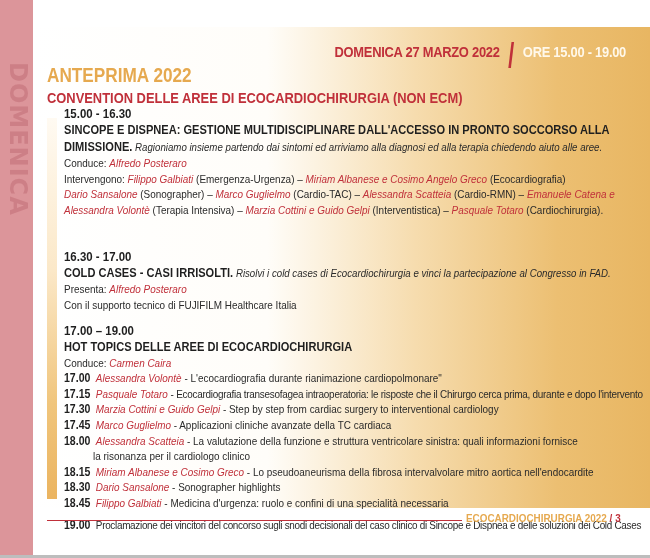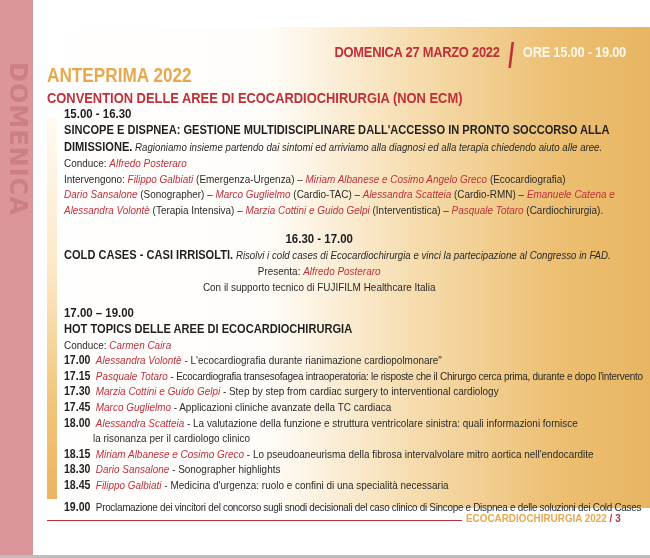--- a/index.html
+++ b/index.html
@@ -129,21 +129,21 @@
     <span class="sx">
       <span class="name">Alessandra Volontè</span>
       <span>(Terapia Intensiva) –</span>
       <span class="name">Marzia Cottini e Guido Gelpi</span>
       <span>(Interventistica) –</span>
       <span class="name">Pasquale Totaro</span>
       <span>(Cardiochirurgia).</span>
     </span>
   </div>
 
-  <div class="block" style="margin-top:13px;text-align:center;">
+  <div class="block" style="margin-top:31px;">
     <span class="sx time-head">16.30 - 17.00</span>
     <span class="sx">
       <span class="title">COLD CASES - CASI IRRISOLTI.</span>
       <span class="desc">Risolvi i cold cases di Ecocardiochirurgia e vinci la partecipazione al Congresso in FAD.</span>
     </span>
     <span class="sx">
       <span>Presenta:</span>
       <span class="name">Alfredo Posteraro</span>
     </span>
     <span class="sx">Con il supporto tecnico di FUJIFILM Healthcare Italia</span>

